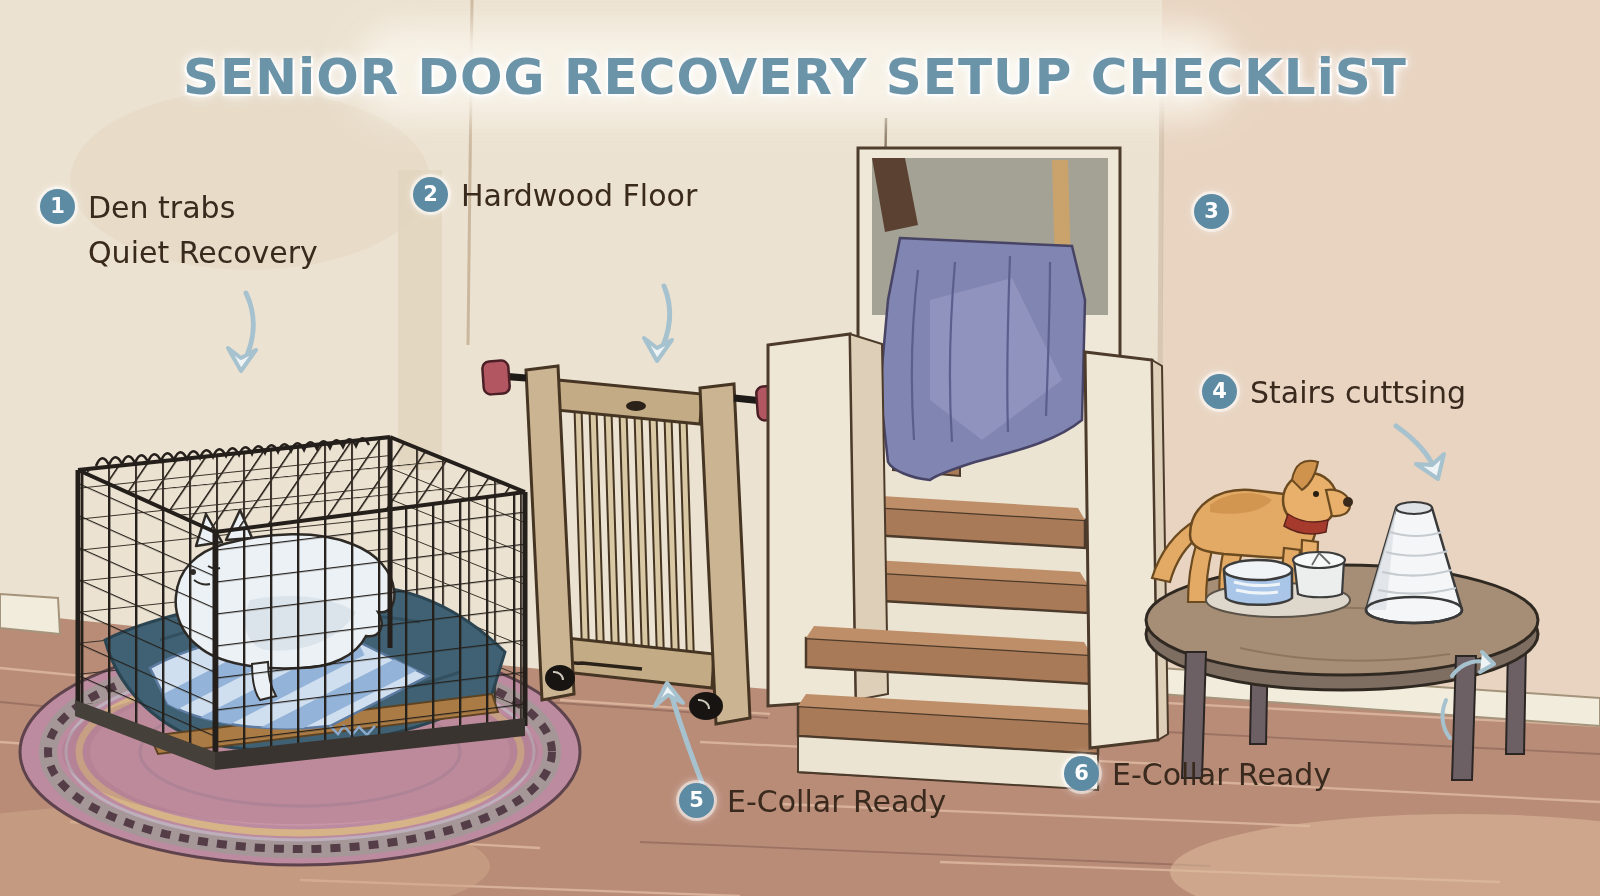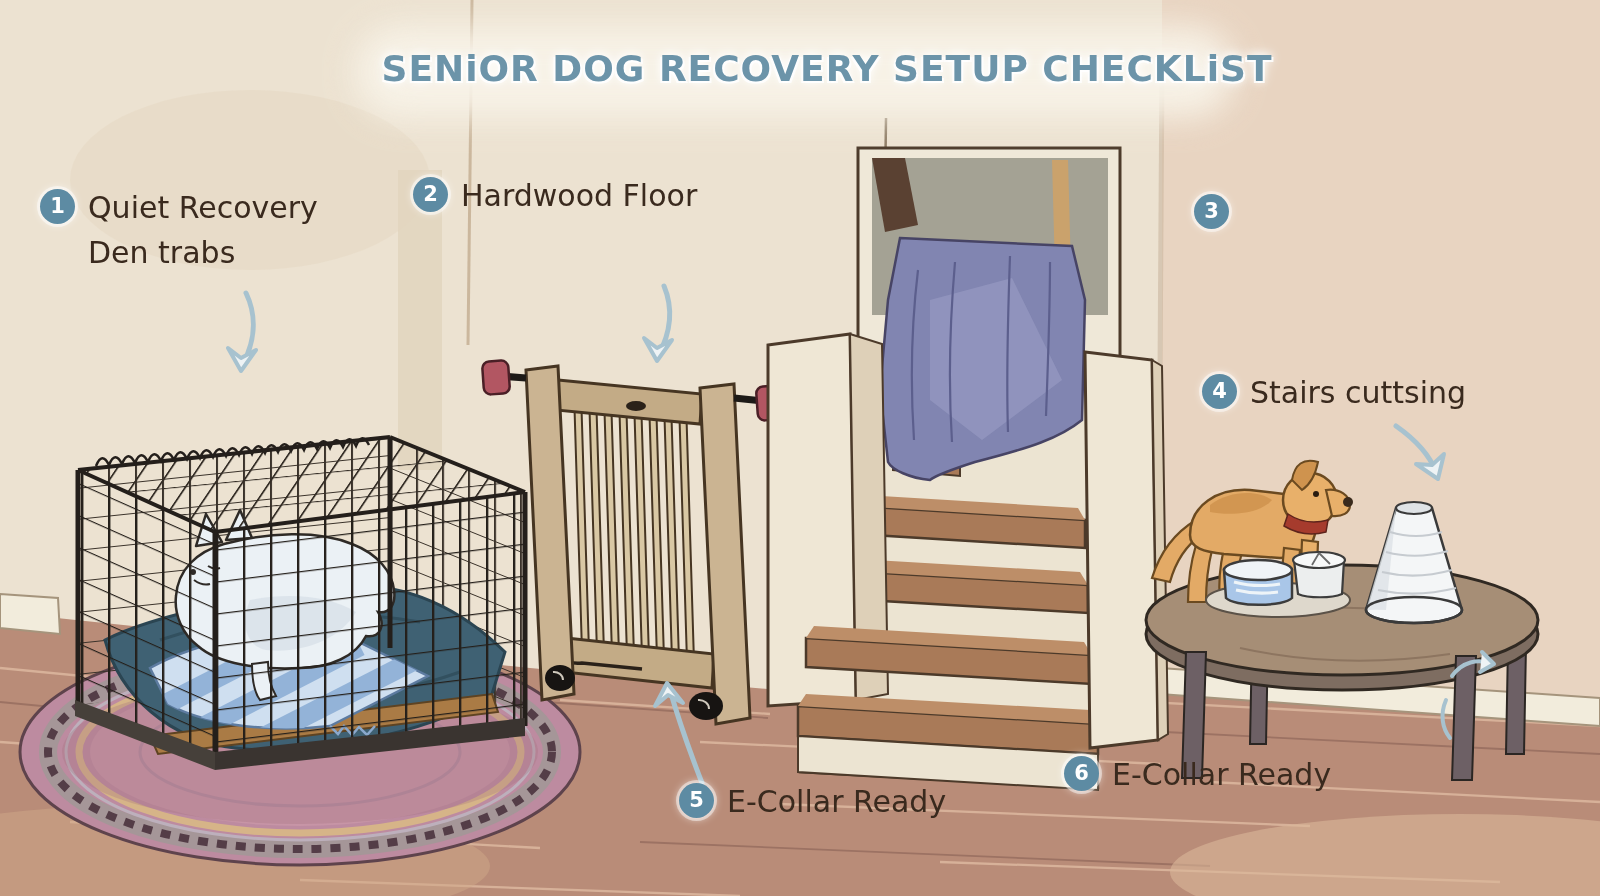--- a/index.html
+++ b/index.html
@@ -3,23 +3,23 @@
 <meta charset="utf-8">
 <title>Senior Dog Recovery Setup Checklist</title>
 <style>
   html,body{margin:0;padding:0;background:#ece2d1;}
   .stage{position:relative;width:1600px;height:896px;overflow:hidden;
          font-family:"DejaVu Sans",sans-serif;background:#ece2d1;}
   svg.scene{position:absolute;left:0;top:0;width:1600px;height:896px;display:block;}
   .title-halo{position:absolute;left:355px;top:26px;width:880px;height:92px;
               background:#f8f3e8;border-radius:70px;filter:blur(16px);opacity:.95;}
   .page-title{position:absolute;left:795px;top:48px;transform:translateX(-50%);
-              white-space:nowrap;font-size:36px;font-weight:800;letter-spacing:1px;
+              white-space:nowrap;font-size:50px;font-weight:800;letter-spacing:1px;
               color:#6c94a9;
-              text-shadow:0 0 8px #fff,0 0 14px #fff,2px 2px 0 rgba(255,255,255,.85),-2px 2px 0 rgba(255,255,255,.85);margin-left:32px;}
+              text-shadow:0 0 8px #fff,0 0 14px #fff,2px 2px 0 rgba(255,255,255,.85),-2px 2px 0 rgba(255,255,255,.85);}
   .label{position:absolute;display:flex;gap:13px;color:#3a2a1e;font-size:30px;line-height:1.5;}
   .label .lines{display:flex;flex-direction:column;}
   .badge{flex:0 0 auto;width:35px;height:35px;margin-top:4px;border-radius:50%;
          background:#5d8ba3;color:#fff;font-size:21px;font-weight:700;
          display:flex;align-items:center;justify-content:center;
          box-shadow:0 0 0 3px rgba(255,255,255,.45),0 0 10px rgba(255,255,255,.9);}
   .l1{left:40px;top:185px}
   .l2{left:413px;top:173px}
   .l3{left:1194px;top:190px}
   .l3 .lines span:last-child{padding-left:4px;}
@@ -240,22 +240,22 @@
     <path d="M1446,700 C1440,714 1442,728 1450,738" stroke-width="4"></path>
   </g>
 </svg>
 
 <div class="title-halo"></div>
 <div class="page-title">SENiOR DOG RECOVERY SETUP CHECKLiST</div>
 
 <div class="label l1">
   <span class="badge">1</span>
   <span class="lines">
+    <span>Den trabs</span>
     <span>Quiet Recovery</span>
-    <span>Den trabs</span>
   </span>
 </div>
 
 <div class="label l2">
   <span class="badge">2</span>
   <span class="lines">
     <span>Hardwood Floor</span>
   </span>
 </div>
 

